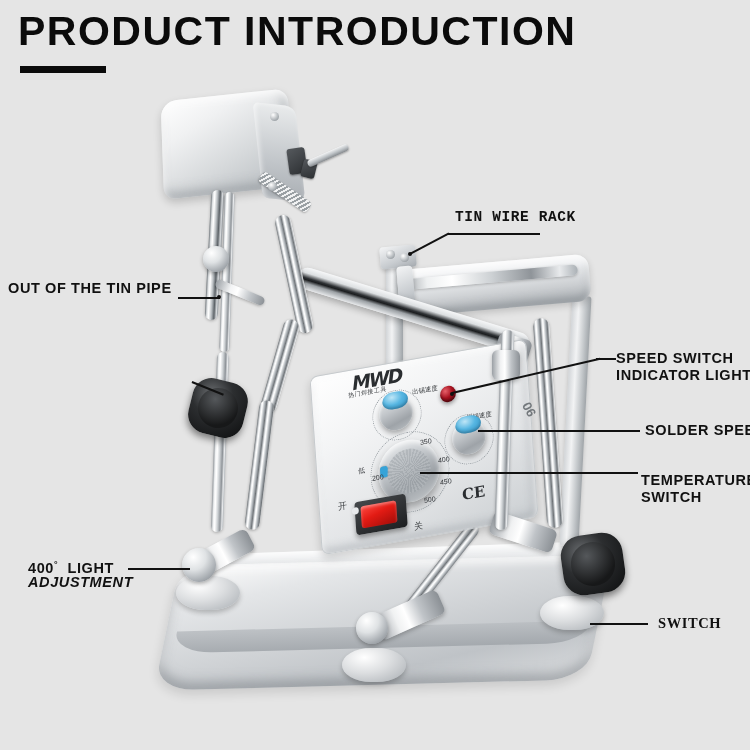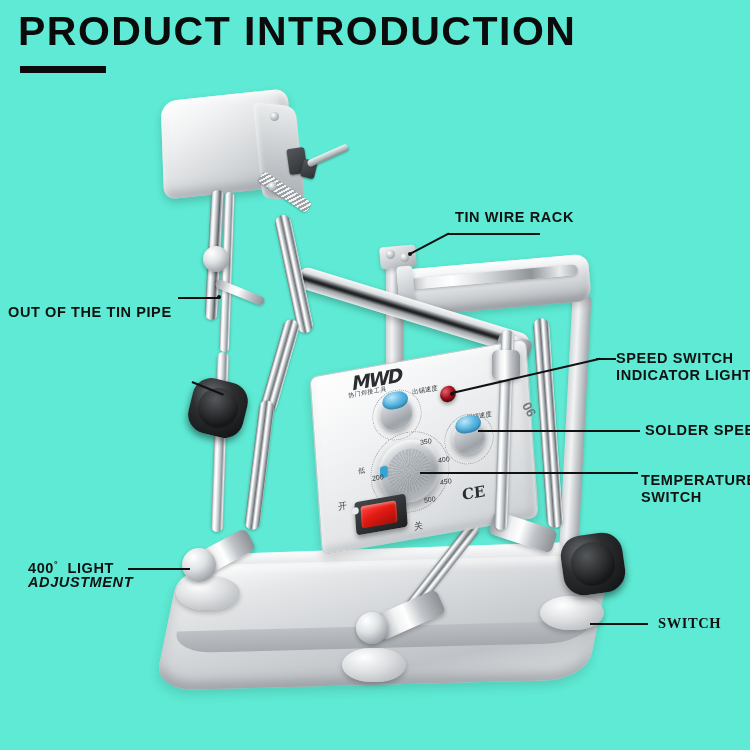--- a/index.html
+++ b/index.html
@@ -1,18 +1,18 @@
 <!DOCTYPE html>
 <html><head>
 <meta charset="utf-8">
 <style>
   html,body{margin:0;padding:0;background:#ffffff;}
   body{width:750px;height:750px;overflow:hidden;
        font-family:"Liberation Sans","DejaVu Sans",sans-serif;}
-  #stage{position:relative;width:750px;height:750px;background:#5eead4;}
+  #stage{position:relative;width:750px;height:750px;background:#e5e5e5;}
 
   
   .title{position:absolute;left:18px;top:8px;font-size:41px;font-weight:700;
          letter-spacing:1.5px;color:#0b0b0b;white-space:nowrap;}
   .title-rule{position:absolute;left:20px;top:66px;width:86px;height:7px;background:#0b0b0b;}
 
   
   .lbl{position:absolute;font-size:14.5px;font-weight:700;color:#111;
        letter-spacing:.6px;line-height:17px;white-space:nowrap;}
   .lbl .deg{font-size:9px;vertical-align:super;}
@@ -262,26 +262,26 @@
     <div class="ball" style="left:182px;top:548px;width:34px;height:34px;"></div>
     <div class="collar" style="left:374px;top:602px;width:70px;height:26px;transform:rotate(-24deg);"></div>
     <div class="ball" style="left:356px;top:612px;width:32px;height:32px;"></div>
     <div class="collar" style="left:490px;top:520px;width:66px;height:24px;transform:rotate(18deg);"></div>
 
     <div class="tube" style="left:498px;top:330px;width:13px;height:200px;transform:rotate(2deg);"></div>
     <div class="collar" style="left:492px;top:350px;width:28px;height:30px;"></div>
 
   </div>
 
-  <div class="lbl" style="left:455px;top:209px;">TIN WIRE RACK</div>
+  <div class="lbl" style="left:455px;top:209px;font-family:Liberation Mono, monospace;">TIN WIRE RACK</div>
   <div class="leader" style="left:448px;top:233px;width:92px;"></div>
   <div class="leader" style="left:410px;top:253px;width:44px;transform:rotate(-28deg);"></div>
   <div class="dot" style="left:408px;top:252px;"></div>
 
-  <div class="lbl" style="left:8px;top:304px;">OUT OF THE TIN PIPE</div>
+  <div class="lbl" style="left:8px;top:280px;">OUT OF THE TIN PIPE</div>
   <div class="leader" style="left:178px;top:297px;width:42px;"></div>
   <div class="dot" style="left:217px;top:295px;"></div>
 
   <div class="leader" style="left:192px;top:381px;width:34px;transform:rotate(22deg);"></div>
 
   <div class="lbl" style="left:616px;top:350px;">SPEED SWITCH</div>
   <div class="lbl" style="left:616px;top:367px;">INDICATOR LIGHT</div>
   <div class="leader" style="left:596px;top:358px;width:20px;"></div>
   <div class="leader" style="left:452px;top:392px;width:152px;transform:rotate(-13deg);"></div>
   <div class="dot" style="left:450px;top:392px;"></div>

